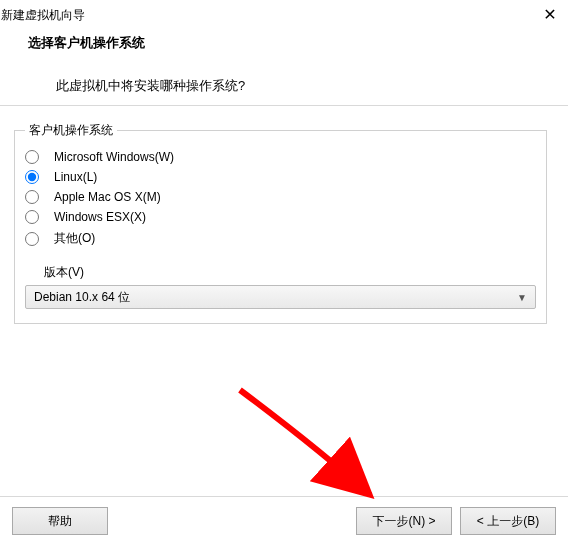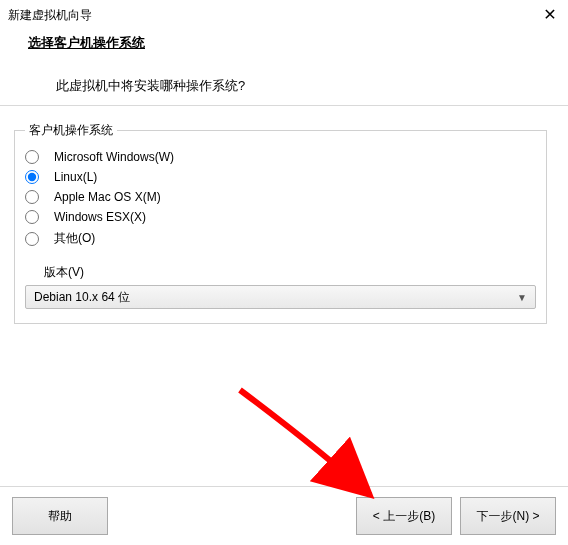--- a/index.html
+++ b/index.html
@@ -11,39 +11,38 @@
     color: #000;
     width: 568px;
     height: 545px;
     position: relative;
     overflow: hidden;
   }
   .titlebar {
     display: flex;
     align-items: center;
     justify-content: space-between;
-    padding: 4px 8px 2px 8px;
+    padding: 4px 8px 2px 1px;
     height: 28px;
     gap: 40px;
   }
   .titlebar .title { font-size: 12px; }
   .titlebar .close {
     font-size: 16px;
     line-height: 1;
     width: 20px;
     text-align: center;
     cursor: pointer;
   }
   .header {
     padding: 6px 16px 10px 28px;
   }
   .header .htitle {
     font-weight: bold;
     font-size: 13px;
-    text-decoration: underline;
   }
   .header .hsub {
     padding: 4px 0 0 28px;
     font-size: 13px;
     margin-top: 21px;
   }
   .header-sep {
     border: none;
     border-top: 1px solid #d9d9d9;
     margin: 0;
@@ -95,21 +94,21 @@
   .button-bar {
     position: absolute;
     left: 0; right: 0; bottom: 0;
     border-top: 1px solid #d9d9d9;
     padding: 10px 12px;
     display: flex;
     align-items: center;
     background: #fff;
   }
   .btn {
-    height: 38px;
+    height: 28px;
     min-width: 96px;
     border: 1px solid #a9a9a9;
     background: linear-gradient(#f2f2f2,#e2e2e2);
     font-family: inherit;
     font-size: 12px;
     cursor: pointer;
     padding: 0 8px;
   }
   .spacer { flex: 1; }
   .btn + .btn { margin-left: 8px; }
@@ -164,22 +163,22 @@
     <div class="select">
       <span>Debian 10.x 64 位</span>
       <span class="chevron">▼</span>
     </div>
   </fieldset>
 </div>
 
 <div class="button-bar">
   <button class="btn">帮助</button>
   <div class="spacer"></div>
+  <button class="btn">下一步(N) &gt;</button>
   <button class="btn">&lt; 上一步(B)</button>
-  <button class="btn">下一步(N) &gt;</button>
 </div>
 
 <svg class="arrow-layer" width="568" height="545">
   <defs>
     <marker id="ah" markerWidth="12" markerHeight="12" refX="9" refY="5" orient="auto">
       <path d="M0,0 L10,5 L0,10 Z" fill="#ff0000"></path>
     </marker>
   </defs>
   <path d="M 240 390 Q 320 450 370 495" stroke="#ff0000" stroke-width="6" fill="none" marker-end="url(#ah)"></path>
 </svg>

